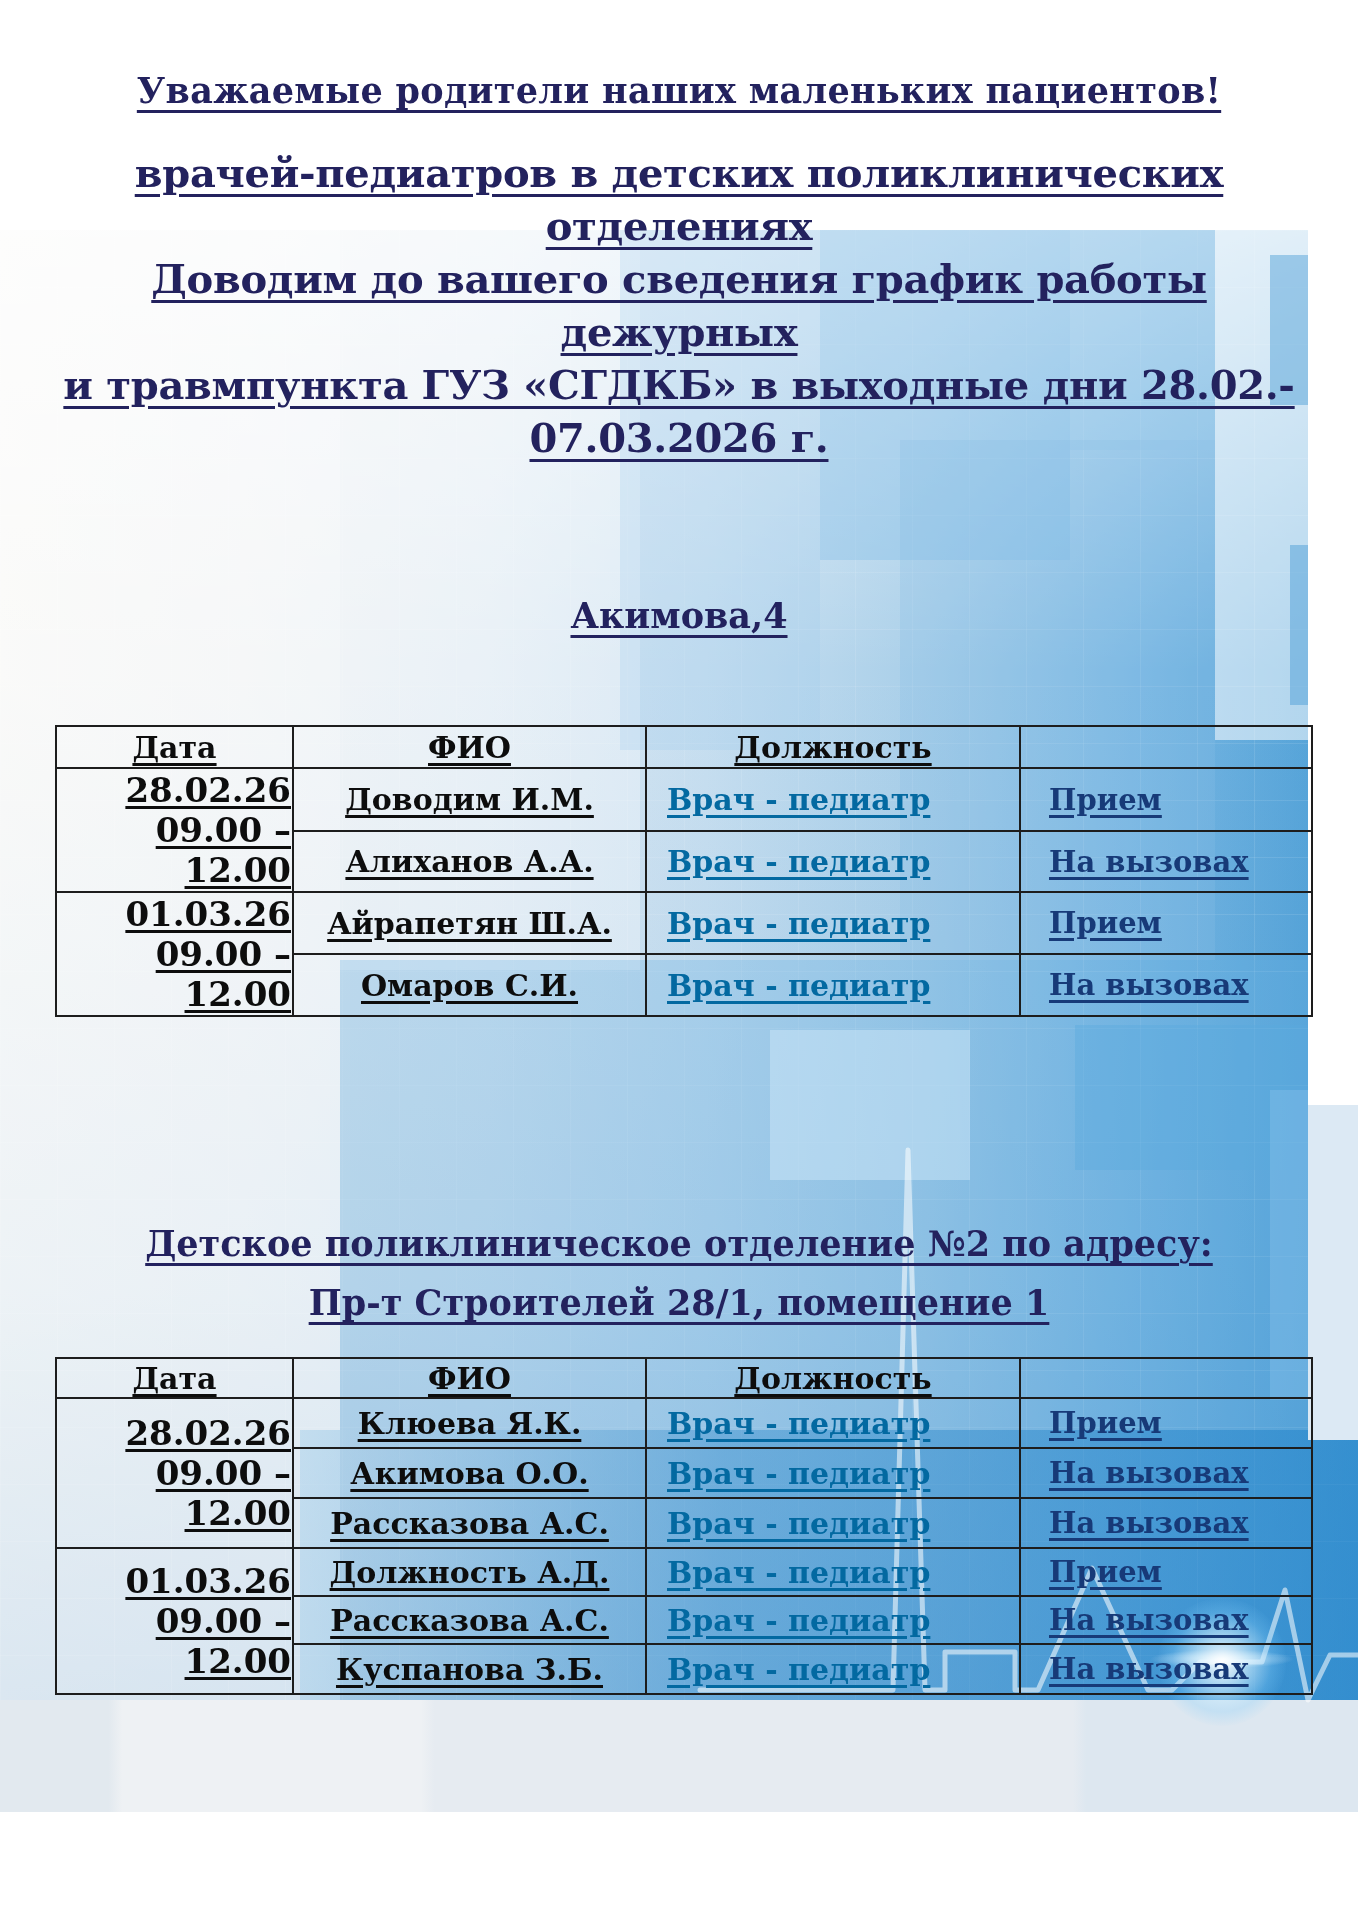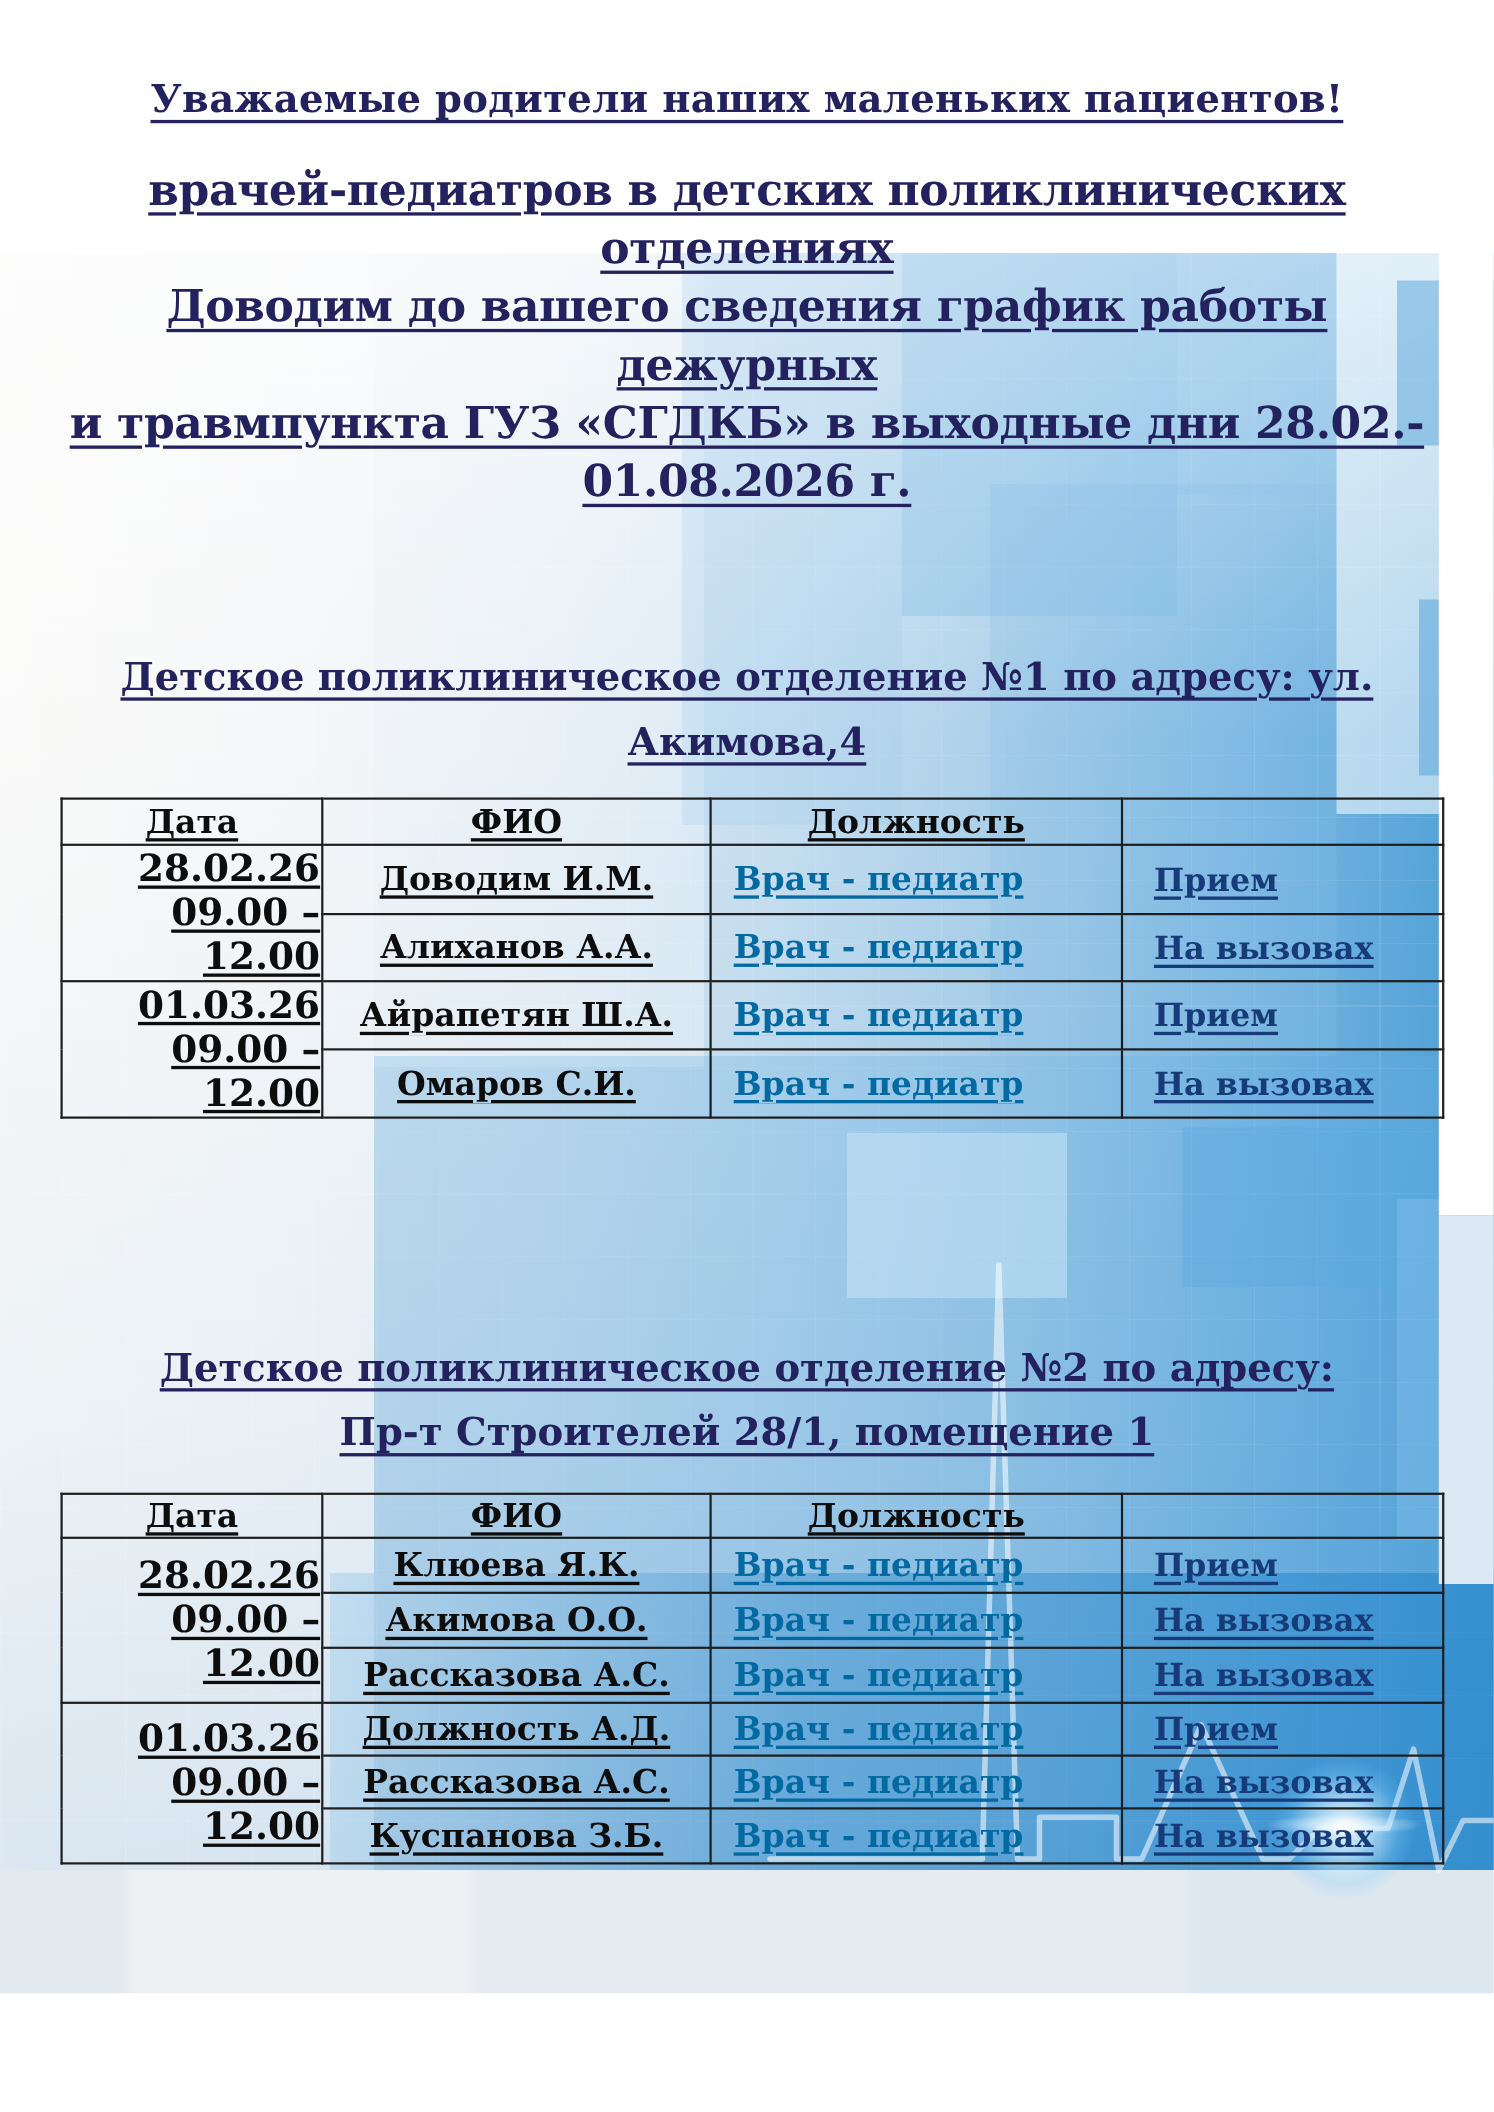--- a/index.html
+++ b/index.html
@@ -124,25 +124,24 @@
   <div class="blk glow"></div>
 
   <div class="content">
 
     <div class="title navy u3">Уважаемые родители наших маленьких пациентов!</div>
 
     <div class="intro navy">
       <div><span class="u3">врачей-педиатров в детских поликлинических отделениях</span></div>
       <div><span class="u3">Доводим до вашего сведения график работы дежурных</span></div>
       <div><span class="u3">и травмпункта ГУЗ «СГДКБ» в выходные дни 28.02.-</span></div>
-      <div><span class="u3">01.08.2026 г.</span></div>
+      <div><span class="u3">07.03.2026 г.</span></div>
     </div>
 
     <div class="sec sec1 navy">
-      <div><span class="u3">Детское поликлиническое отделение №1 по адресу:  ул.</span></div>
       <div><span class="u3">Акимова,4</span></div>
     </div>
 
     <table class="sched t1">
       <colgroup>
           <col style="width:237px">
           <col style="width:353px">
           <col style="width:374px">
           <col style="width:292px">
         </colgroup>

